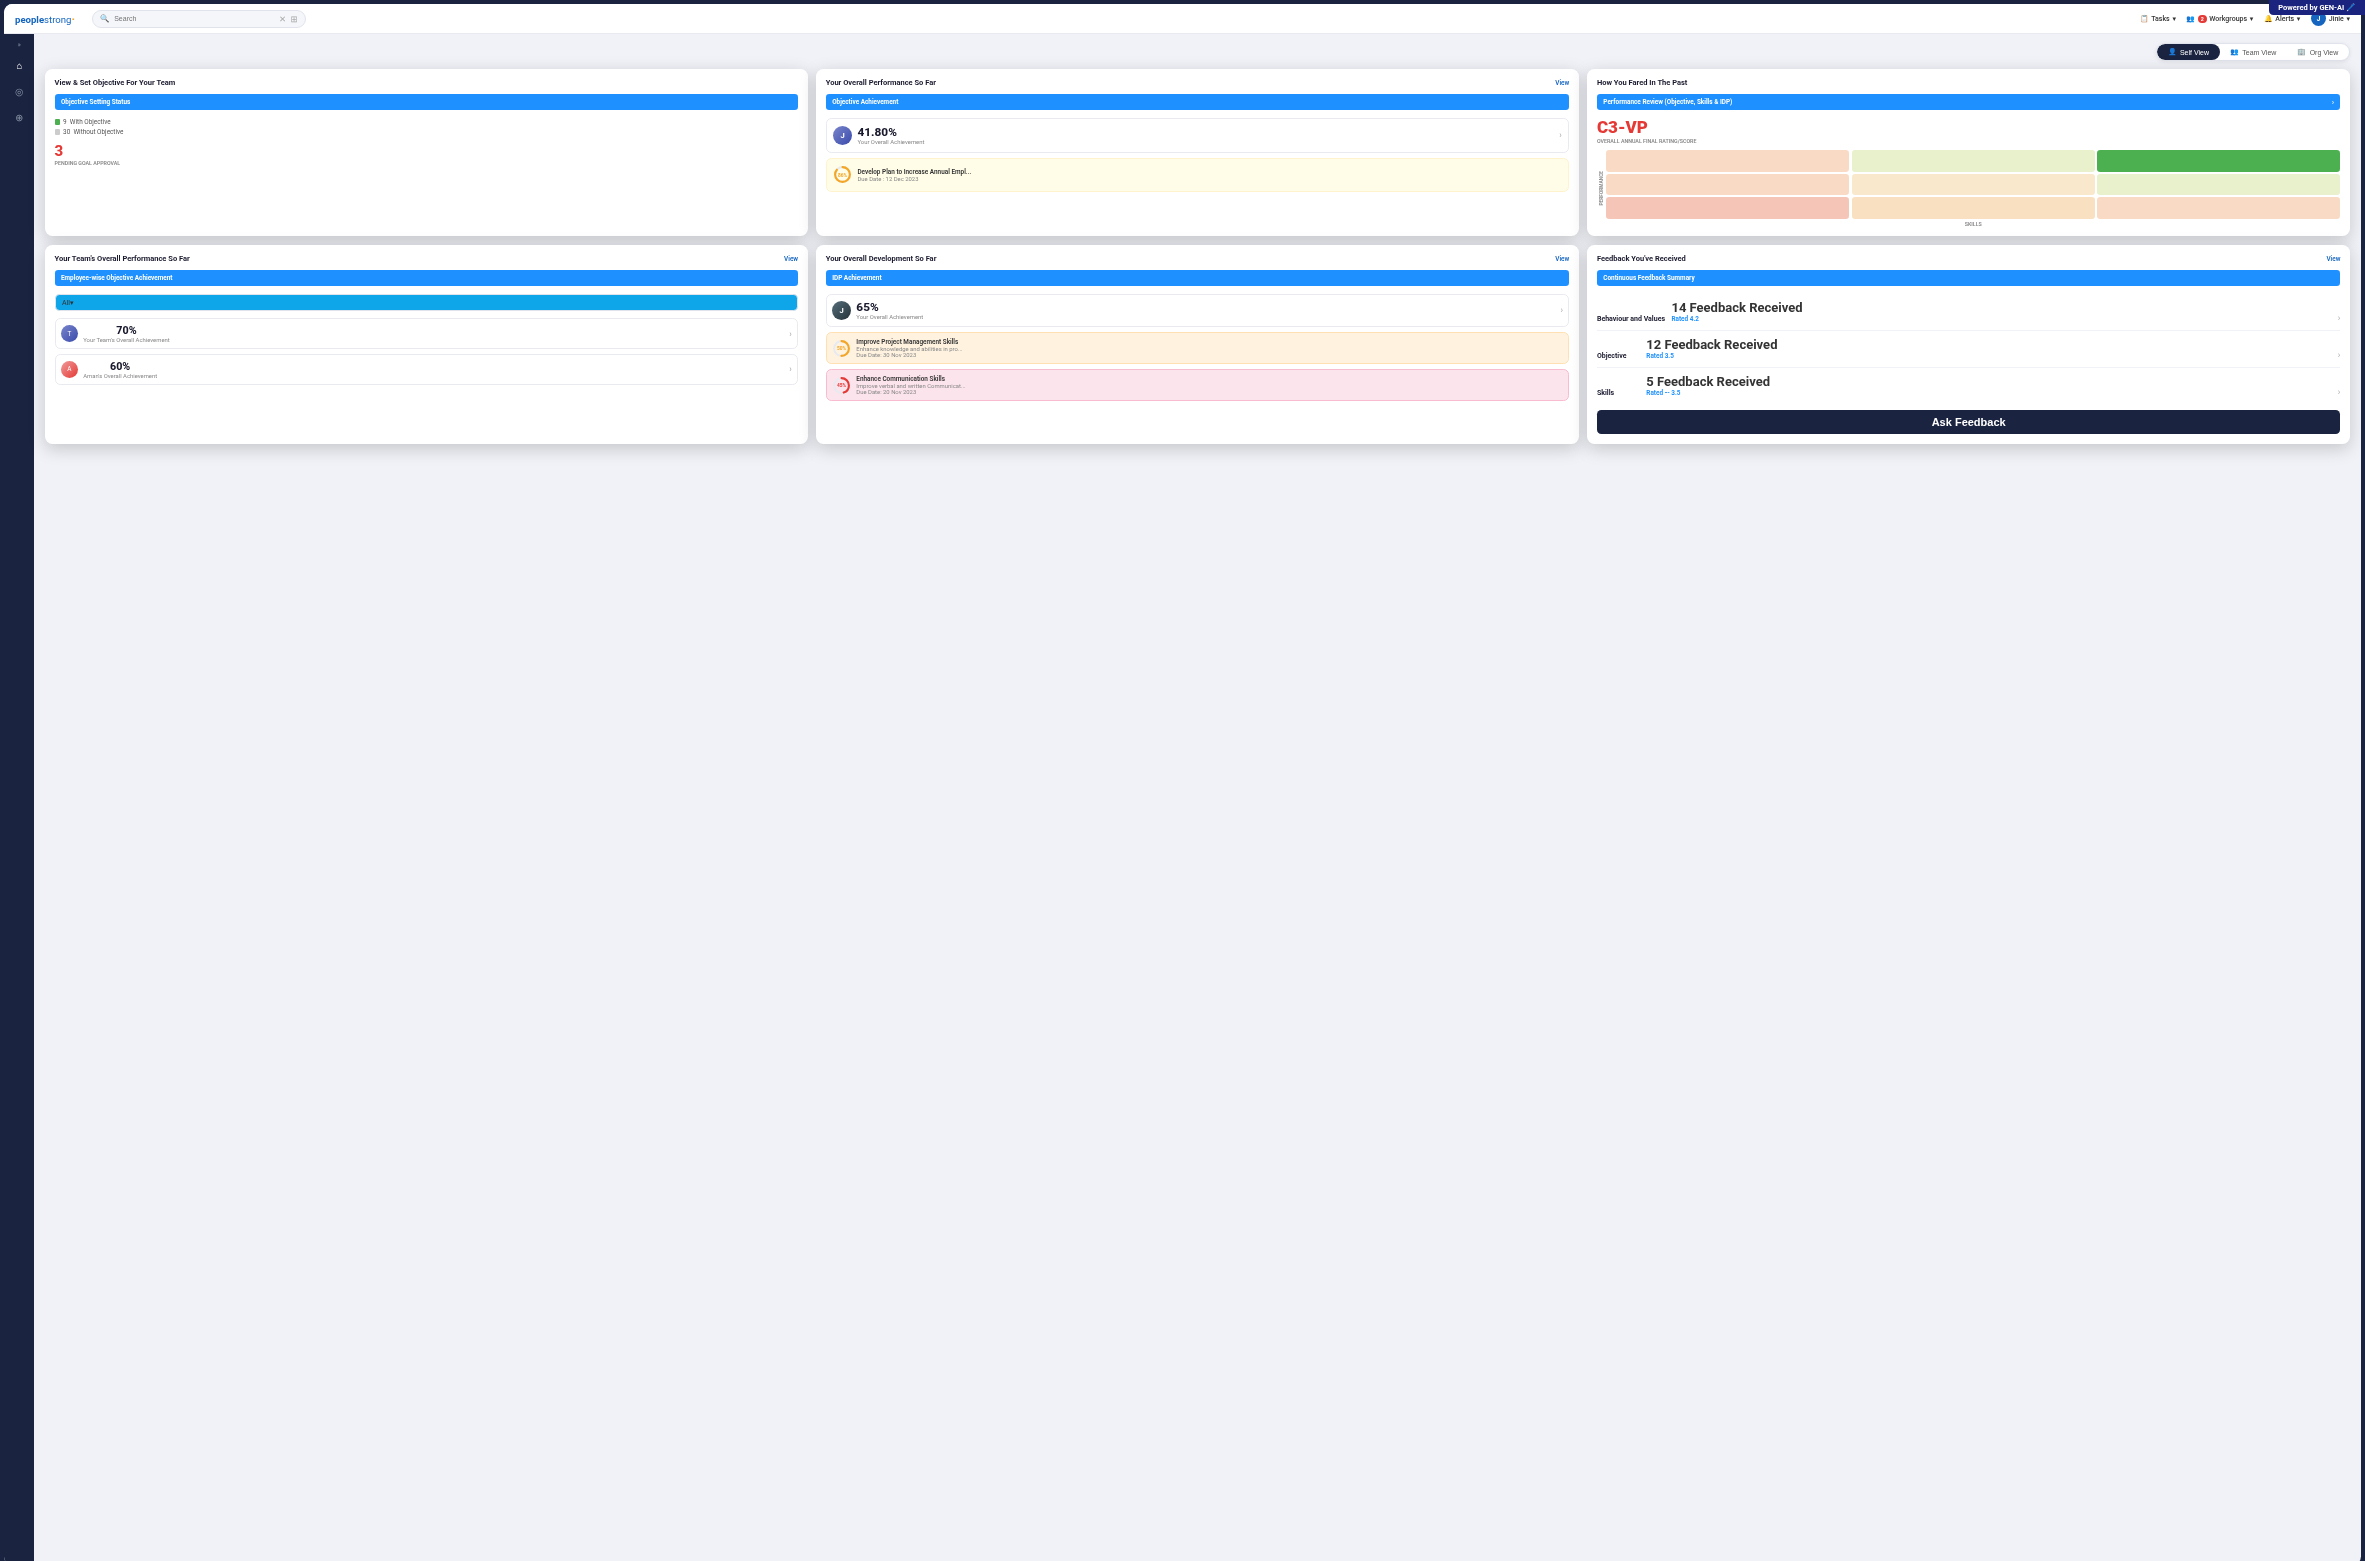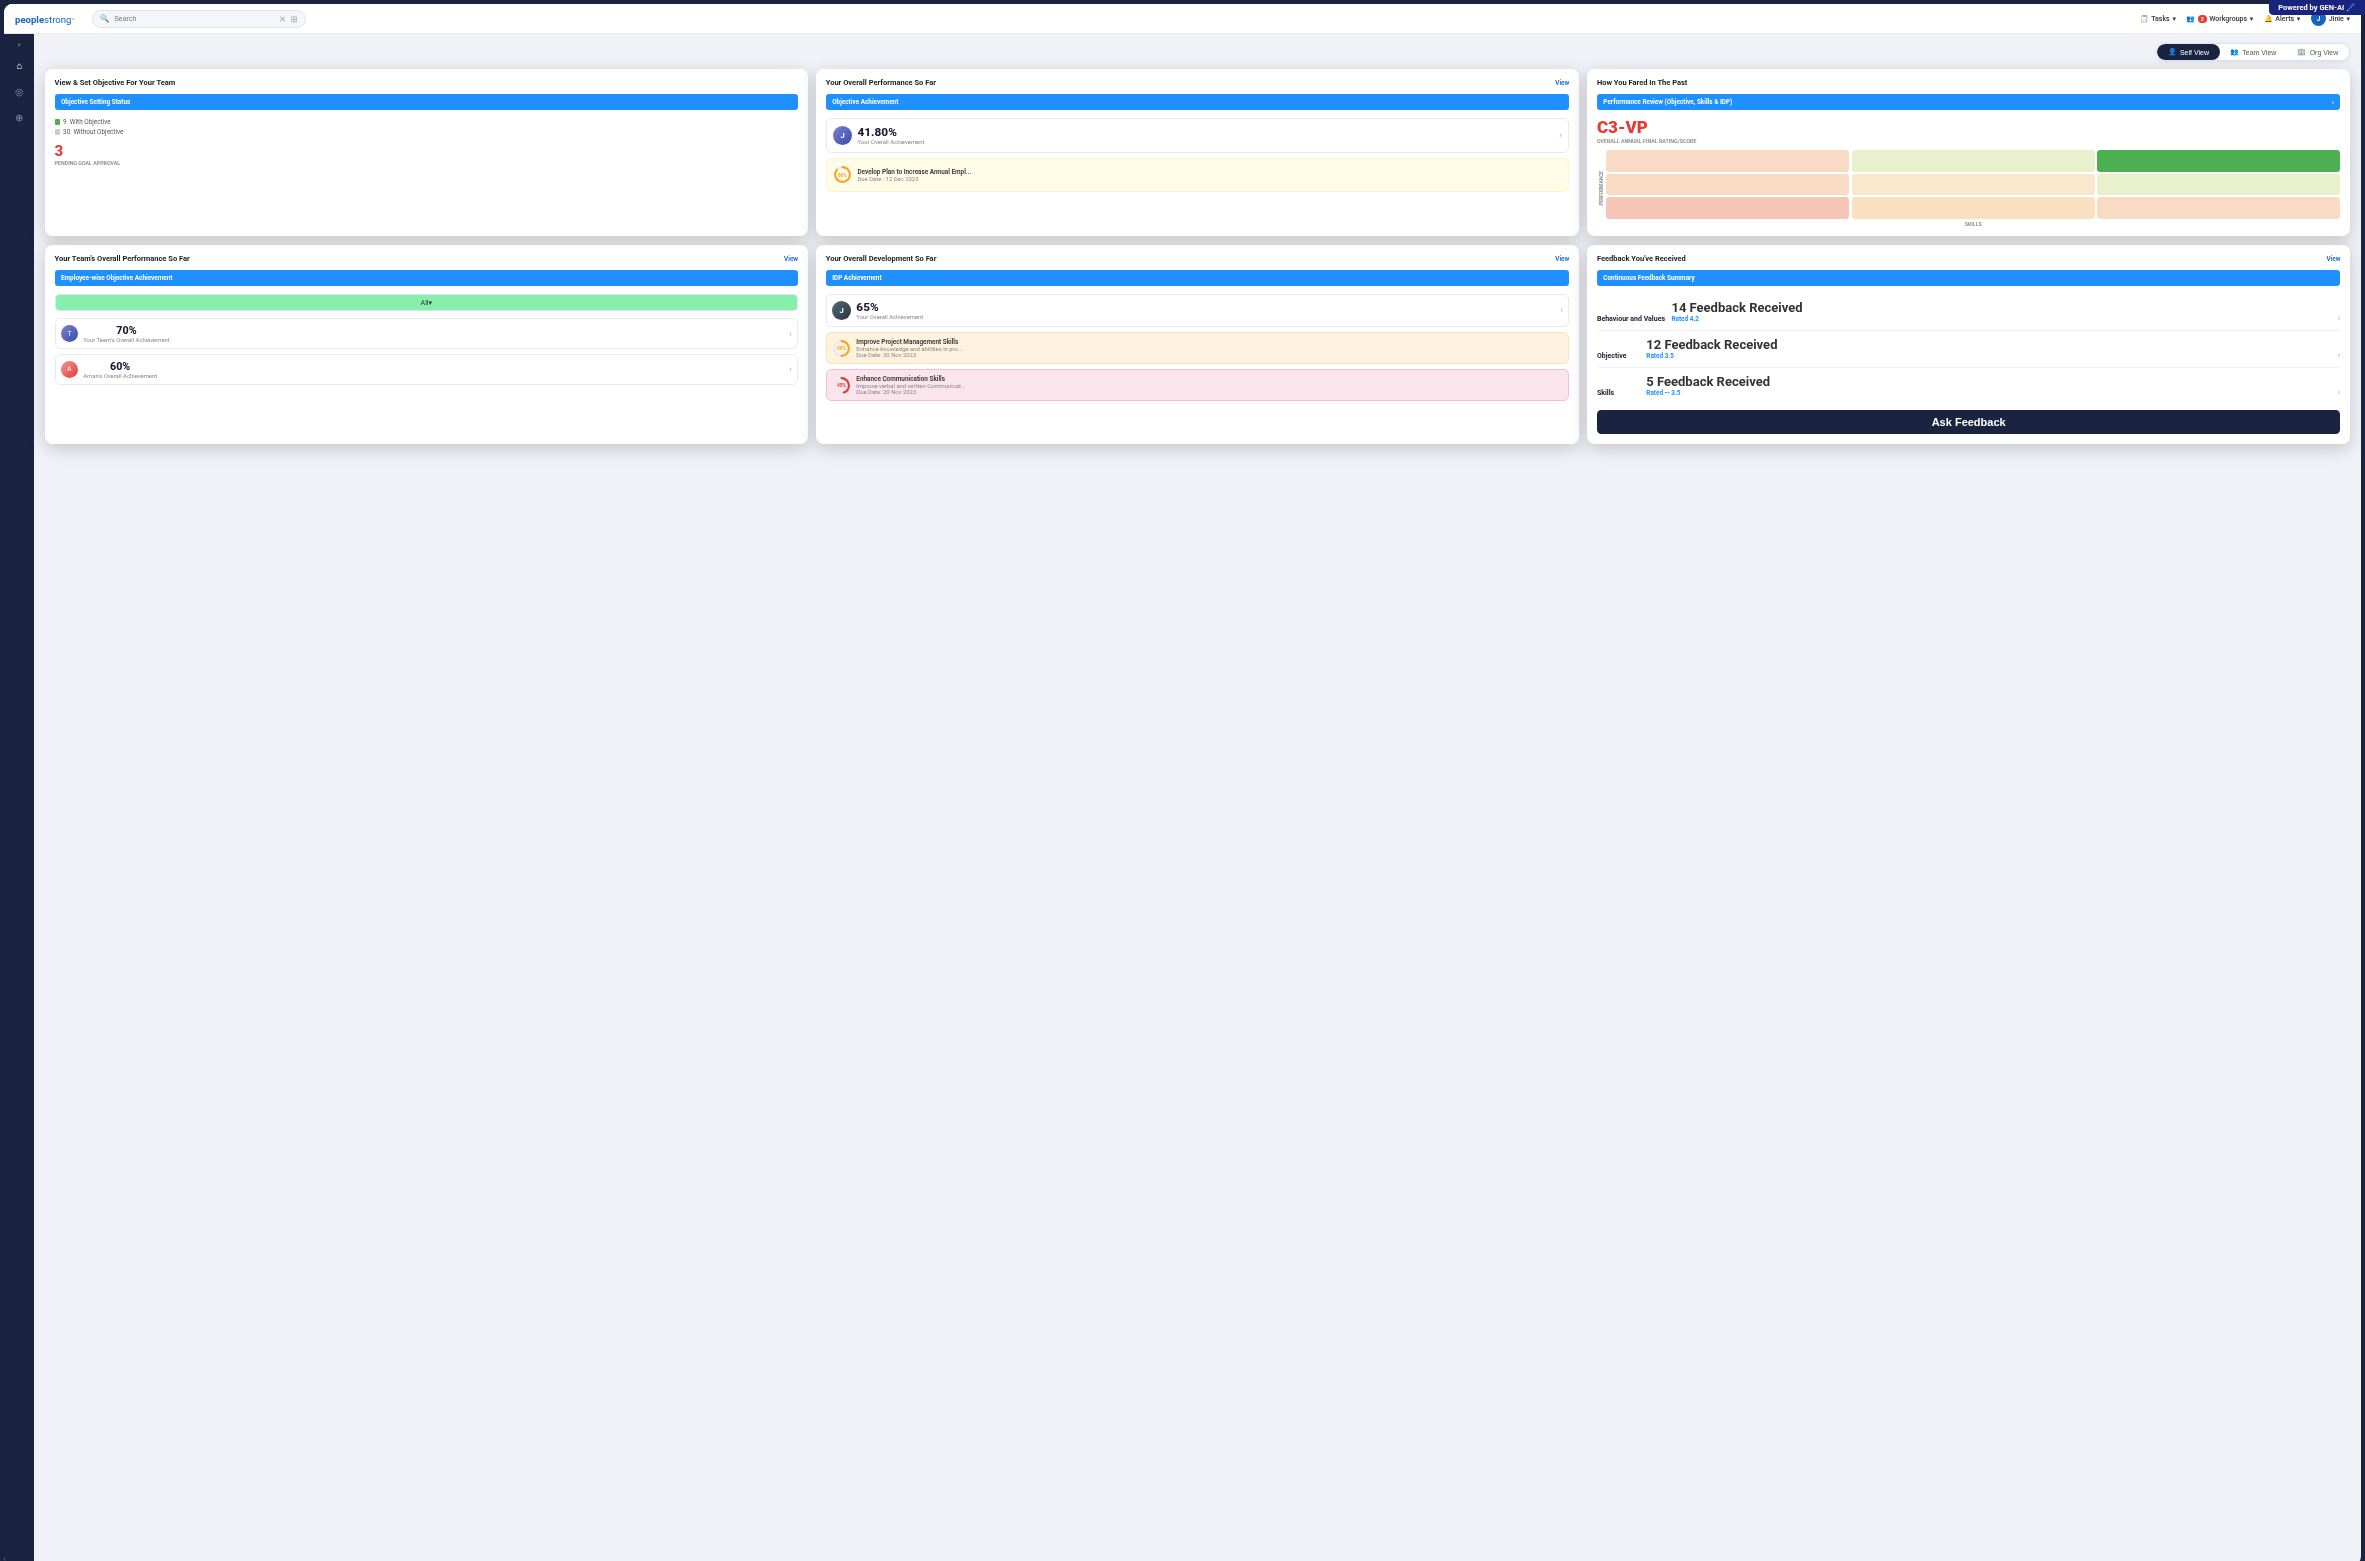--- a/index.html
+++ b/index.html
@@ -440,24 +440,24 @@
       border-radius: 8px;
     }
 
     
     .select-filter {
       border: 0.5px solid #e0e3ec;
       border-radius: 4.3px;
       padding: 3.7px 6.4px;
       font-size: 7px;
       color: #333;
-      background: #86efac;
-      display: flex;
-      align-items: center;
-      justify-content: center;
+      background: #0ea5e9;
+      display: flex;
+      align-items: center;
+      justify-content: flex-start;
       margin-bottom: 6.4px;
       cursor: pointer;
     }
 
     .team-member-row {
       display: flex;
       align-items: center;
       justify-content: space-between;
       padding: 5.3px 5.3px;
       border: 0.5px solid #e8eaf0;

